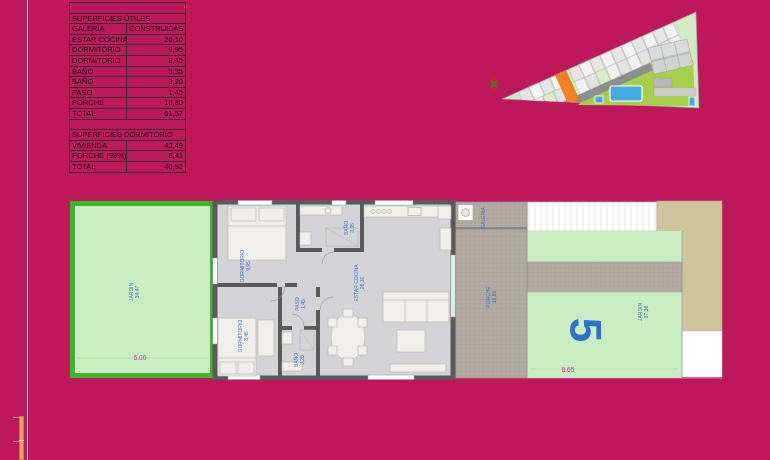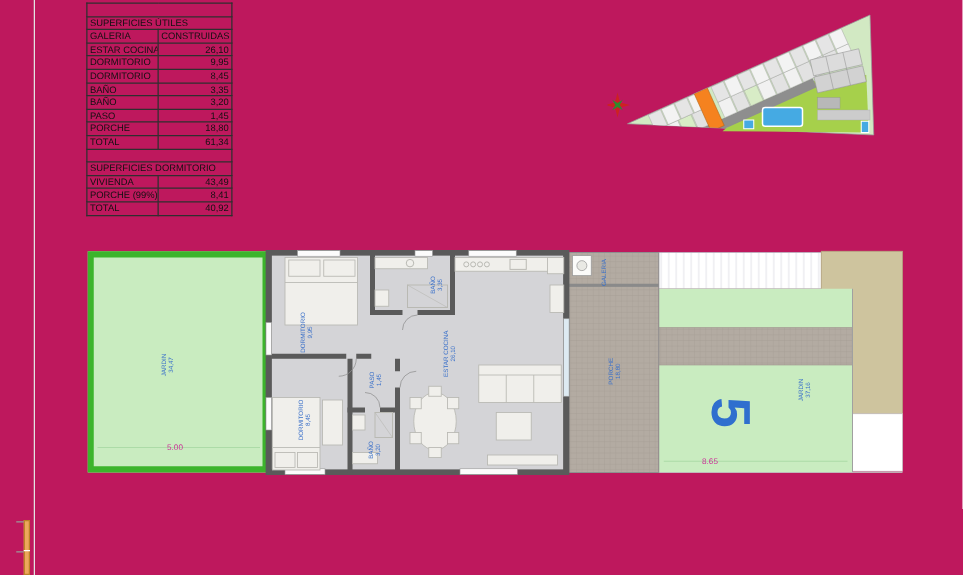--- a/index.html
+++ b/index.html
@@ -78,21 +78,21 @@
     <tr>
       <td>PASO</td>
       <td class="num">1,45</td>
         </tr>
     <tr>
       <td>PORCHE</td>
       <td class="num">18,80</td>
         </tr>
     <tr>
       <td>TOTAL</td>
-      <td class="num">61,34</td>
+      <td class="num">61,57</td>
         </tr>
     <tr class="blank">
           <td colspan="2"></td>
         </tr>
     <tr>
           <td colspan="2">SUPERFICIES DORMITORIO</td>
         </tr>
     <tr>
       <td>VIVIENDA</td>
       <td class="num">43,49</td>

